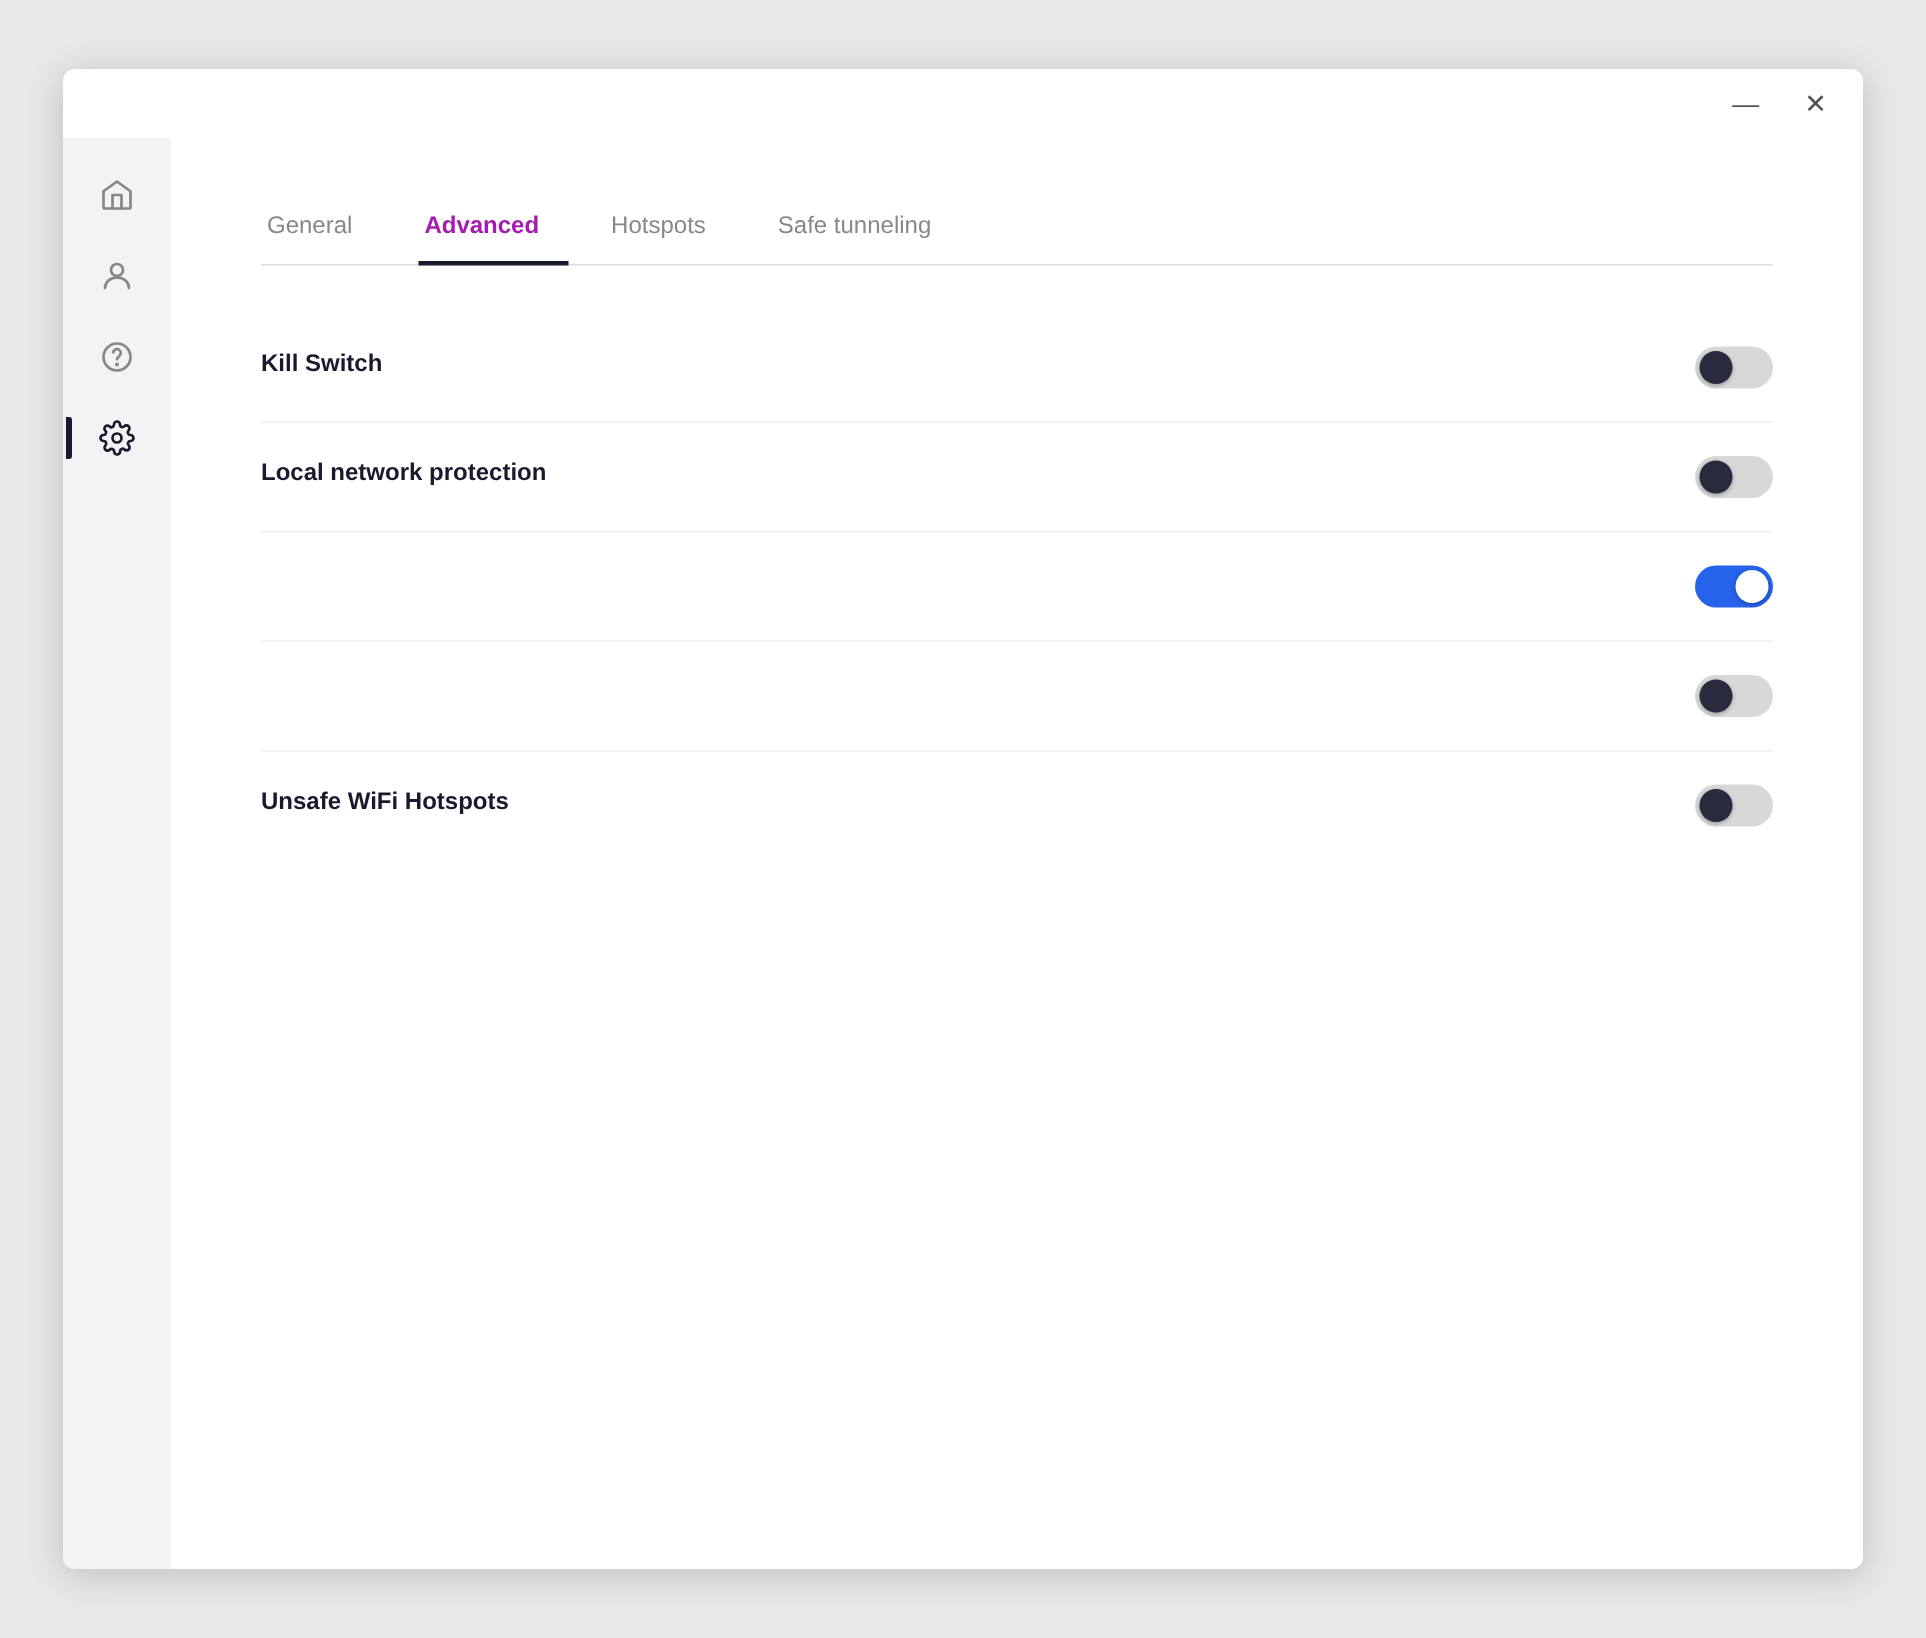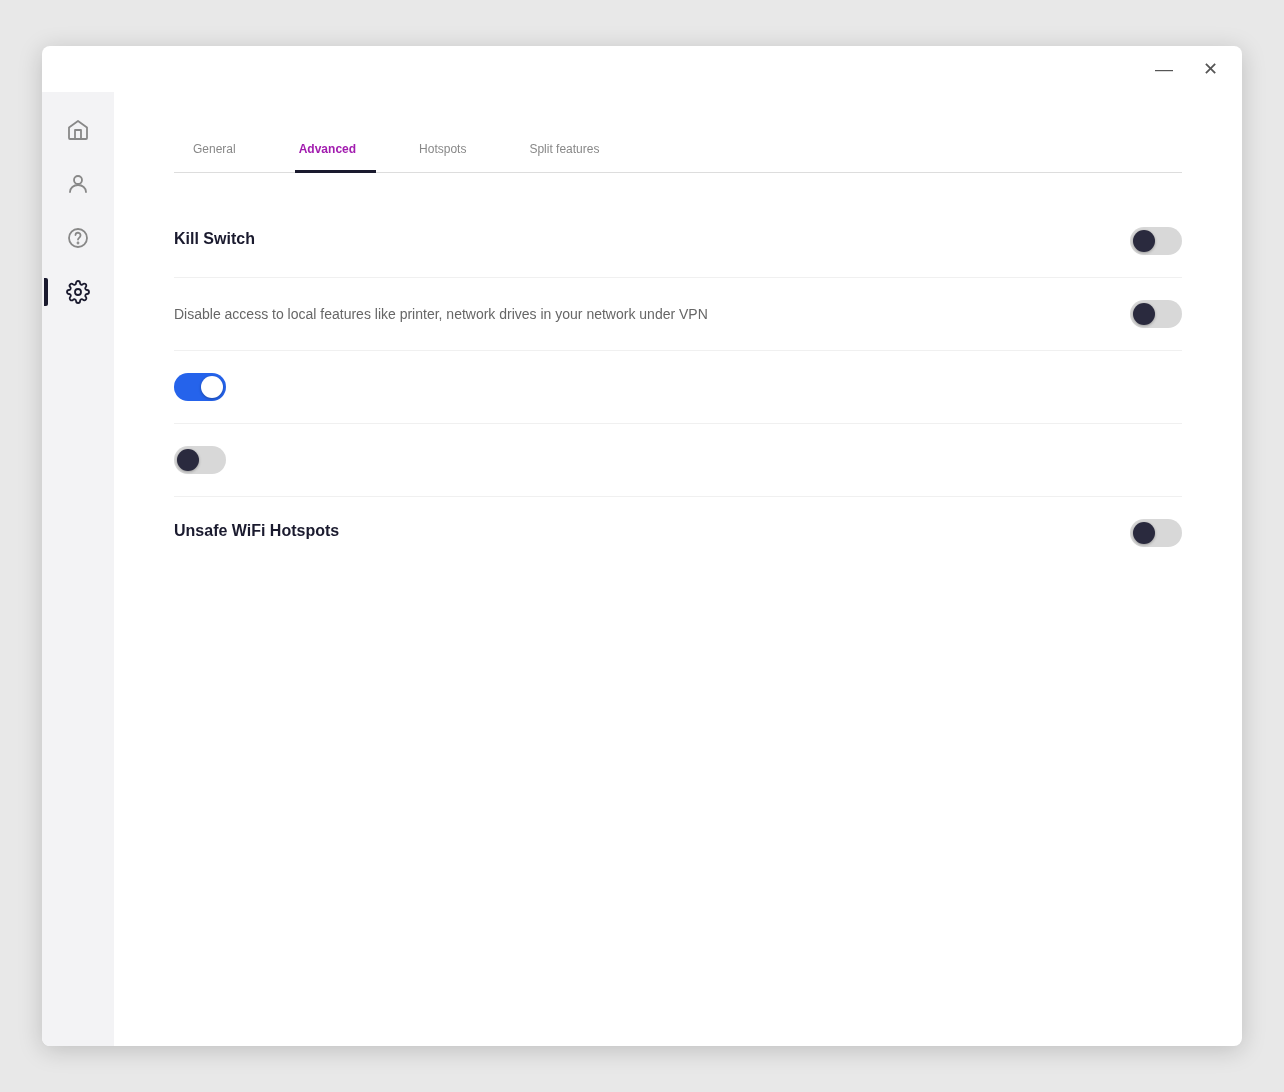--- a/index.html
+++ b/index.html
@@ -117,46 +117,45 @@
 
     .tabs {
       display: flex;
       gap: 0;
       border-bottom: 1px solid #ddd;
       margin-bottom: 32px;
     }
 
     .tab {
       padding: 10px 20px 14px 4px;
-      font-size: 12px;
+      font-size: 16px;
       color: #888;
       cursor: pointer;
       border-bottom: 3px solid transparent;
       margin-bottom: -1px;
       font-weight: 400;
       margin-right: 24px;
-      margin-left: 15px;
     }
 
     .tab.active {
       color: #a21caf;
       font-weight: 700;
       border-bottom: 3px solid #1a1a2e;
     }
 
     .settings-section {
       display: flex;
       flex-direction: column;
       gap: 0;
     }
 
     .setting-row {
       display: flex;
       align-items: center;
-      justify-content: space-between;
+      justify-content: flex-end;
       padding: 22px 0;
       border-bottom: 1px solid #f0f0f0;
     }
 
     .setting-row:last-child {
       border-bottom: none;
     }
 
     .setting-info {
       flex: 1;
@@ -276,39 +275,39 @@
         </svg>
       </div>
     </div>
 
     <div class="main-content">
 
       <div class="tabs">
         <div class="tab">General</div>
         <div class="tab active">Advanced</div>
         <div class="tab">Hotspots</div>
-        <div class="tab">Split features</div>
+        <div class="tab">Safe tunneling</div>
       </div>
 
       <div class="settings-section">
 
         <div class="setting-row">
           <div class="setting-info">
             <div class="setting-label">Kill Switch</div>
           </div>
           <label class="toggle off">
             <input type="checkbox" style="">
             <div class="toggle-track"></div>
             <div class="toggle-thumb"></div>
           </label>
         </div>
 
         <div class="setting-row">
           <div class="setting-info">
-            <div class="setting-description">Disable access to local features like printer, network drives in your network under VPN</div>
+            <div class="setting-label">Local network protection</div>
           </div>
           <label class="toggle off">
             <input type="checkbox" style="">
             <div class="toggle-track"></div>
             <div class="toggle-thumb"></div>
           </label>
         </div>
 
         <div class="setting-row">
           <label class="toggle on">

